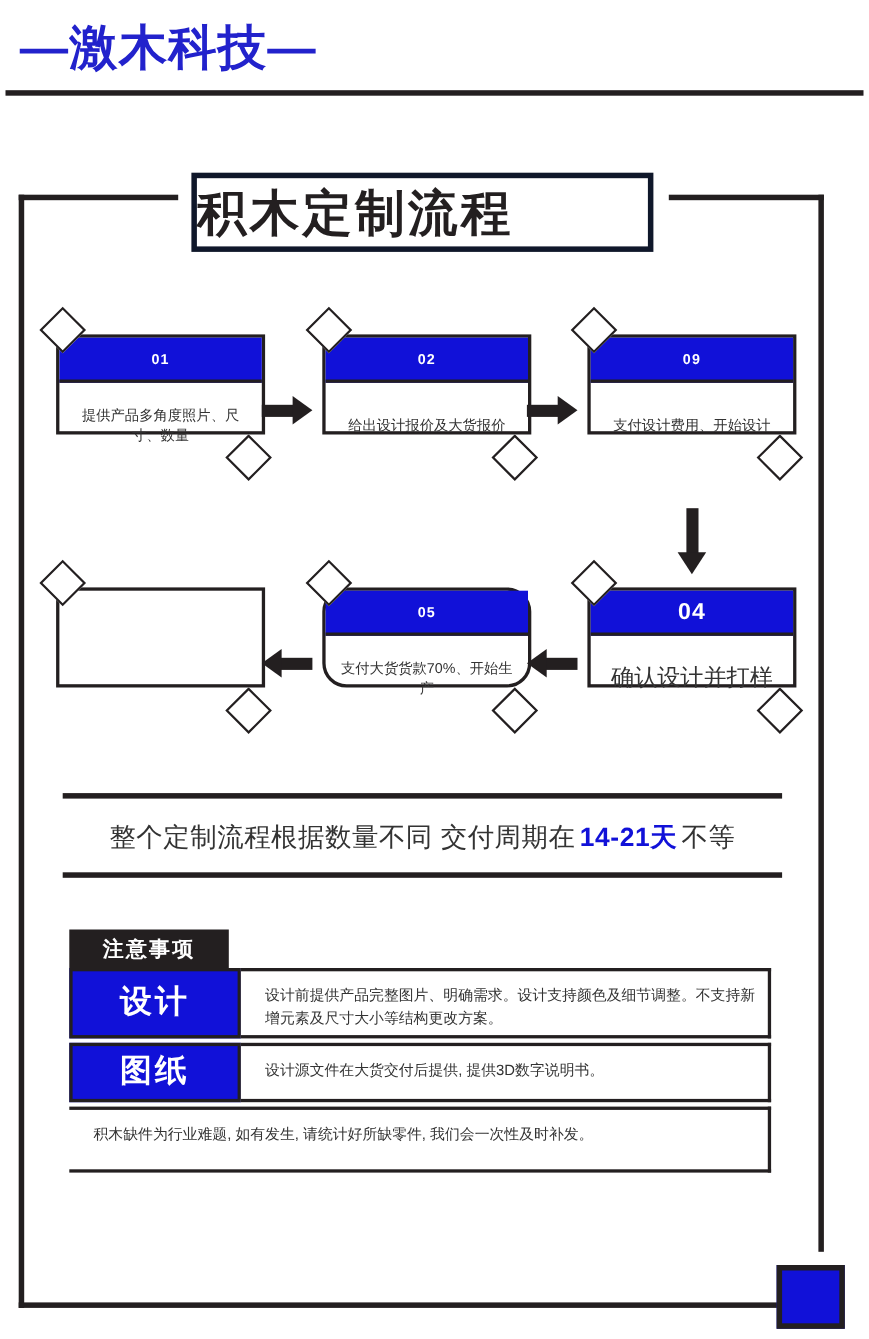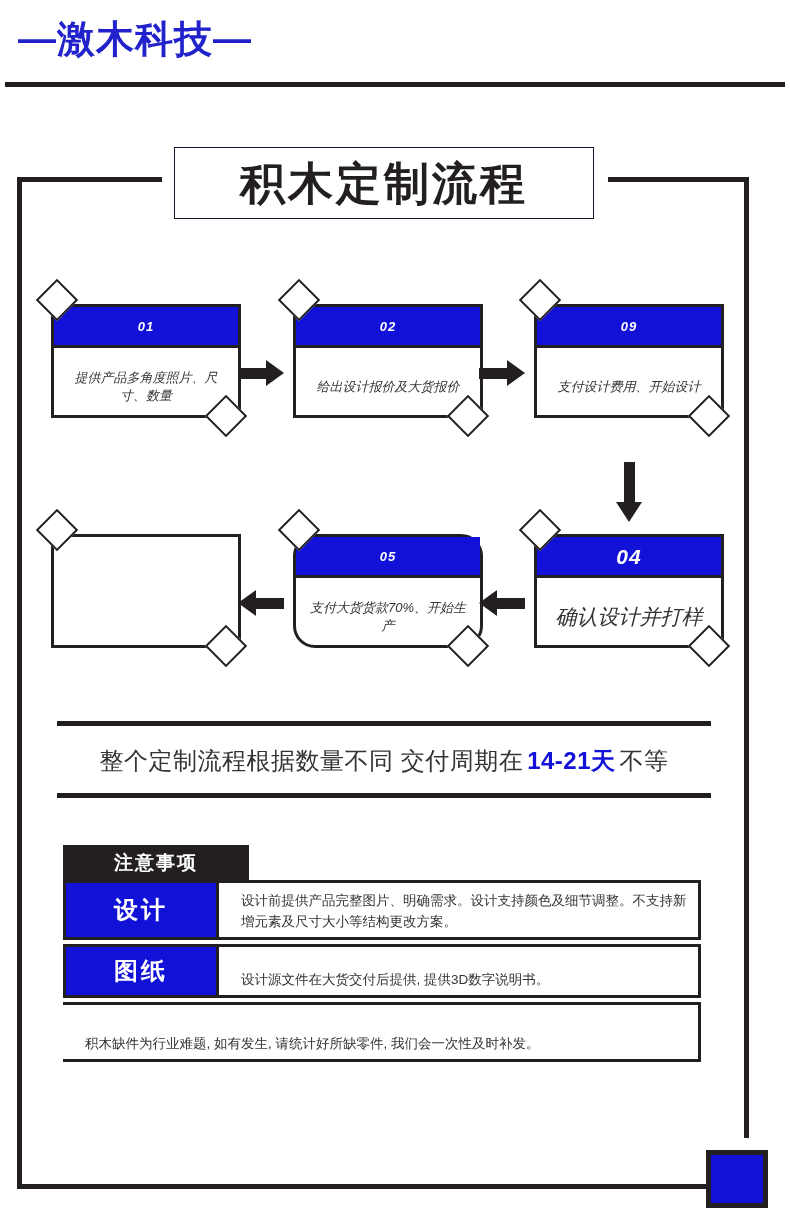--- a/index.html
+++ b/index.html
@@ -10,54 +10,54 @@
     position: relative;
     overflow: hidden;
   }
 
   
   .brand-header {
     position: absolute; left: 0; top: 0; width: 790px; height: 96px;
   }
   .brand-title {
     position: absolute; left: 18px; top: 14px;
-    font-size: 38px; font-weight: 700; color: #2222cc;
+    font-size: 44px; font-weight: 700; color: #2222cc;
     letter-spacing: 1px; white-space: nowrap;
   }
   .brand-rule {
     position: absolute; left: 5px; top: 82px; width: 780px; height: 5px;
     background: #231f20;
   }
 
   
   .frame-top     { position: absolute; left: 17px;  top: 177px;  width: 145px; height: 5px; background: #231f20; }
   .frame-top-r   { position: absolute; left: 608px; top: 177px;  width: 141px; height: 5px; background: #231f20; }
   .frame-left    { position: absolute; left: 17px;  top: 177px;  width: 5px;   height: 1012px; background: #231f20; }
   .frame-right   { position: absolute; left: 744px; top: 177px;  width: 5px;   height: 961px;  background: #231f20; }
   .frame-bottom  { position: absolute; left: 17px;  top: 1184px; width: 690px; height: 5px;  background: #231f20; }
   .frame-corner-square {
     position: absolute; left: 706px; top: 1150px; width: 62px; height: 58px;
     background: #1111d8; border: 5px solid #231f20;
   }
 
   
   .title-plaque {
-    position: absolute; left: 174px; top: 147px; width: 420px; height: 72px;
-    border: 1px solid #0f172a; background: #ffffff;
-    display: flex; align-items: center; justify-content: center;
+    position: absolute; left: 174px; top: 157px; width: 420px; height: 72px;
+    border: 5px solid #0f172a; background: #ffffff;
+    display: flex; align-items: center; 
   }
   .title-plaque-text {
     font-size: 45px; font-weight: 700; color: #231f20; letter-spacing: 3px;
     line-height: 1; white-space: nowrap;
   }
 
   
   .step-box {
-    position: absolute; width: 190px; height: 114px;
-    border: 3px solid #231f20; background: #ffffff; font-style: italic;
+    position: absolute; width: 190px; height: 91px;
+    border: 3px solid #231f20; background: #ffffff;
   }
   .step-num {
     height: 41px; background: #1111d8;
     display: flex; align-items: center; justify-content: center;
     border-bottom: 3px solid #231f20;
   }
   .step-num span {
     color: #ffffff; font-size: 31px; font-weight: 700; line-height: 1;
     letter-spacing: 1px;
   }
@@ -109,40 +109,40 @@
   .band-rule-bottom { position: absolute; left: 57px; top: 793px; width: 654px; height: 5px; background: #231f20; }
   .band-text {
     position: absolute; left: 57px; top: 735px; width: 654px; height: 52px;
     display: flex; align-items: center; justify-content: center;
     font-size: 24px; color: #333333; white-space: nowrap; letter-spacing: 0.5px;
   }
   .band-text .hi { color: #1111d8; font-weight: 700; padding: 0 4px; }
 
   
   .notes-tab {
-    position: absolute; left: 63px; top: 845px; width: 186px; height: 35px;
+    position: absolute; left: 63px; top: 845px; width: 145px; height: 35px;
     background: #231f20; display: flex; align-items: center; justify-content: center;
   }
   .notes-tab span {
     color: #ffffff; font-size: 19px; font-weight: 700; letter-spacing: 2px;
   }
   .notes-table { position: absolute; left: 63px; top: 880px; width: 638px; }
   .notes-row { display: flex; margin-bottom: 4px; }
   .notes-label {
     width: 156px; min-height: 54px; background: #1111d8;
     display: flex; align-items: center; justify-content: center;
     border: 3px solid #231f20;
   }
   .notes-label span {
-    color: #ffffff; font-size: 24px; font-weight: 700; letter-spacing: 3px; line-height: 1;
+    color: #ffffff; font-size: 29px; font-weight: 700; letter-spacing: 3px; line-height: 1;
   }
   .notes-desc {
     flex: 1; min-height: 54px; background: #ffffff;
     border: 3px solid #231f20; border-left: none;
-    display: flex; align-items: flex-end; padding: 0 10px 4px 22px;
+    display: flex; align-items: flex-start; padding: 12px 10px 4px 22px;
   }
   .notes-desc span { font-size: 13.5px; color: #333333; line-height: 1.55; }
   .notes-row.r1 .notes-label, .notes-row.r1 .notes-desc { min-height: 60px; }
   .notes-row.r3 .notes-label, .notes-row.r3 .notes-desc { min-height: 60px; }
 </style>
 </head>
 <body>
 
 <div class="brand-header">
   <div class="brand-title">—激木科技—</div>

